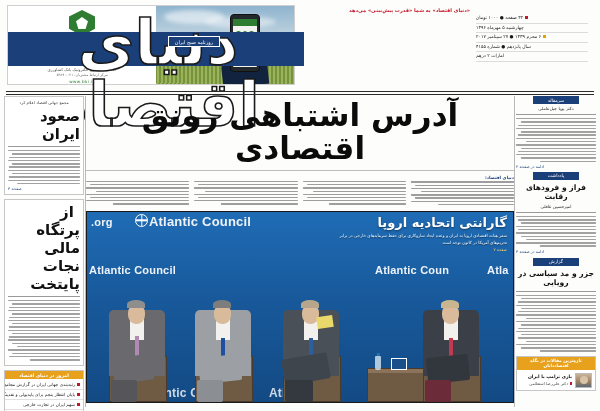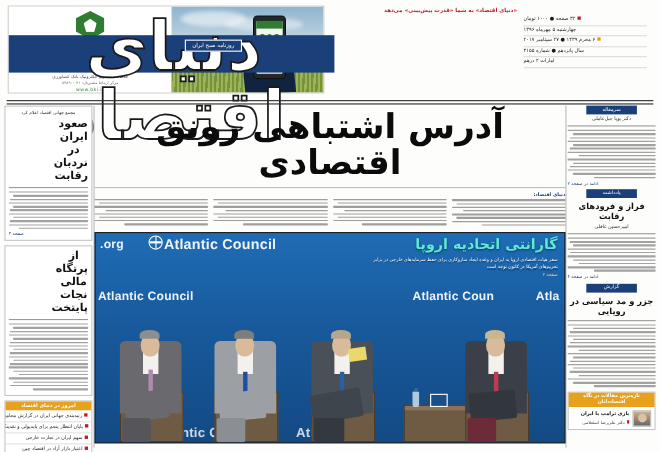--- a/index.html
+++ b/index.html
@@ -104,21 +104,21 @@
   
   .lines { margin-top: 2px; }
   .lines .ln { height: 1.4px; background: #8d8d8d; margin-bottom: 1.9px; border-radius: 0.4px; opacity: .82; }
   .lines .ln.s1 { width: 100%; } .lines .ln.s2 { width: 94%; } .lines .ln.s3 { width: 98%; }
   .lines .ln.s4 { width: 88%; } .lines .ln.s5 { width: 70%; }
   .readmore { font-size: 4px; color: #1b3f78; text-align: left; margin-top: 1px; }
 
   
   .lbox { border: 0.6px solid #c6c6c6; padding: 3px; background: #fff; margin-bottom: 4px; }
   .ltop-note { font-size: 4px; color: #333; text-align: center; margin-bottom: 2px; }
-  .lbig { font-size: 10px; font-weight: bold; color: #111; text-align: center; line-height: 1.2; letter-spacing: -0.4px; margin-left: 46px; }
+  .lbig { font-size: 15px; font-weight: bold; color: #111; text-align: center; line-height: 1.2; letter-spacing: -0.4px; margin-left: 46px; }
 
   
   .listbox { border: 0.6px solid #c6c6c6; background: #fff; }
   .listbox .item { font-size: 4.4px; color: #1f1f1f; padding: 2.1px 3px; border-bottom: 0.5px solid #e0e0e0;
     white-space: nowrap; overflow: hidden; text-overflow: clip; text-align: right; }
   .listbox .item:last-child { border-bottom: none; }
   .listbox .item .bullet { display: inline-block; width: 3px; height: 3px; background: #c2182b; margin-left: 2px; vertical-align: middle; }
 
   
   .authbox { border: 0.6px solid #c6c6c6; background: #fff; }
@@ -162,21 +162,21 @@
   .photo .wm.r3a { left: 54px; bottom: 2px; font-size: 12px; opacity: .85; }
   .photo .wm.r3b { left: 182px; bottom: 2px; font-size: 12px; opacity: .85; }
   .photo .wm.r3c { left: 320px; bottom: 2px; font-size: 12px; opacity: .85; }
   .globe { position: absolute; left: 48px; top: 2px; width: 13px; height: 13px; border-radius: 50%;
     border: 1.6px solid #fff; }
   .globe::before { content: ""; position: absolute; left: 50%; top: 0; width: 1.4px; height: 100%; background: #fff; transform: translateX(-50%); }
   .globe::after { content: ""; position: absolute; top: 50%; left: 0; width: 100%; height: 1.4px; background: #fff; transform: translateY(-50%); }
   .globe2 { position: absolute; left: 240px; bottom: 2px; width: 11px; height: 11px; border-radius: 50%; border: 1.4px solid rgba(255,255,255,.85); }
 
   .overlay-fa { position: absolute; right: 6px; top: 3px; width: 172px; text-align: right; direction: rtl; }
-  .overlay-fa .o1 { font-size: 13px; font-weight: bold; color: #5eead4; line-height: 1.18; letter-spacing: -0.4px;
+  .overlay-fa .o1 { font-size: 13px; font-weight: bold; color: #ffffff; line-height: 1.18; letter-spacing: -0.4px;
     text-shadow: 0 1px 2px rgba(0,0,0,.45); }
   .overlay-fa .o2 { font-size: 13px; font-weight: bold; color: #fff; line-height: 1.18; letter-spacing: -0.4px;
     text-shadow: 0 1px 2px rgba(0,0,0,.45); }
   .overlay-fa .o3 { font-size: 4.2px; color: #fff; margin-top: 3px; line-height: 1.5; text-shadow: 0 1px 1px rgba(0,0,0,.5); }
   .overlay-fa .o4 { font-size: 4px; color: #ffd36b; margin-top: 1.5px; }
 
   .panelist { position: absolute; bottom: 0; }
   .pl-chair { position: absolute; bottom: 0; width: 58px; height: 46px; background: #6f5a44; border: 1px solid #4a3a2b; }
   .pl-body { position: absolute; bottom: 26px; width: 56px; height: 66px; border-radius: 5px 5px 0 0; }
   .pl-head { position: absolute; width: 17px; height: 20px; border-radius: 45%; background: #d9bb9b; }
@@ -469,21 +469,20 @@
           <div class="o4">صفحه ۲</div>
         </div>
       </div>
     </div>
 
     <div class="col-left">
 
       <div class="lbox">
         <div class="ltop-note">مجمع جهانی اقتصاد اعلام کرد</div>
         <div class="lbig">صعود ایران</div>
-        <div class="lbig">در نردبان رقابت</div>
         <div class="side-rule"></div>
         <div class="lines">
           <div class="ln s1"></div>
             <div class="ln s2"></div>
             <div class="ln s3"></div>
             <div class="ln s1"></div>
           <div class="ln s2"></div>
             <div class="ln s3"></div>
             <div class="ln s1"></div>
             <div class="ln s2"></div>

